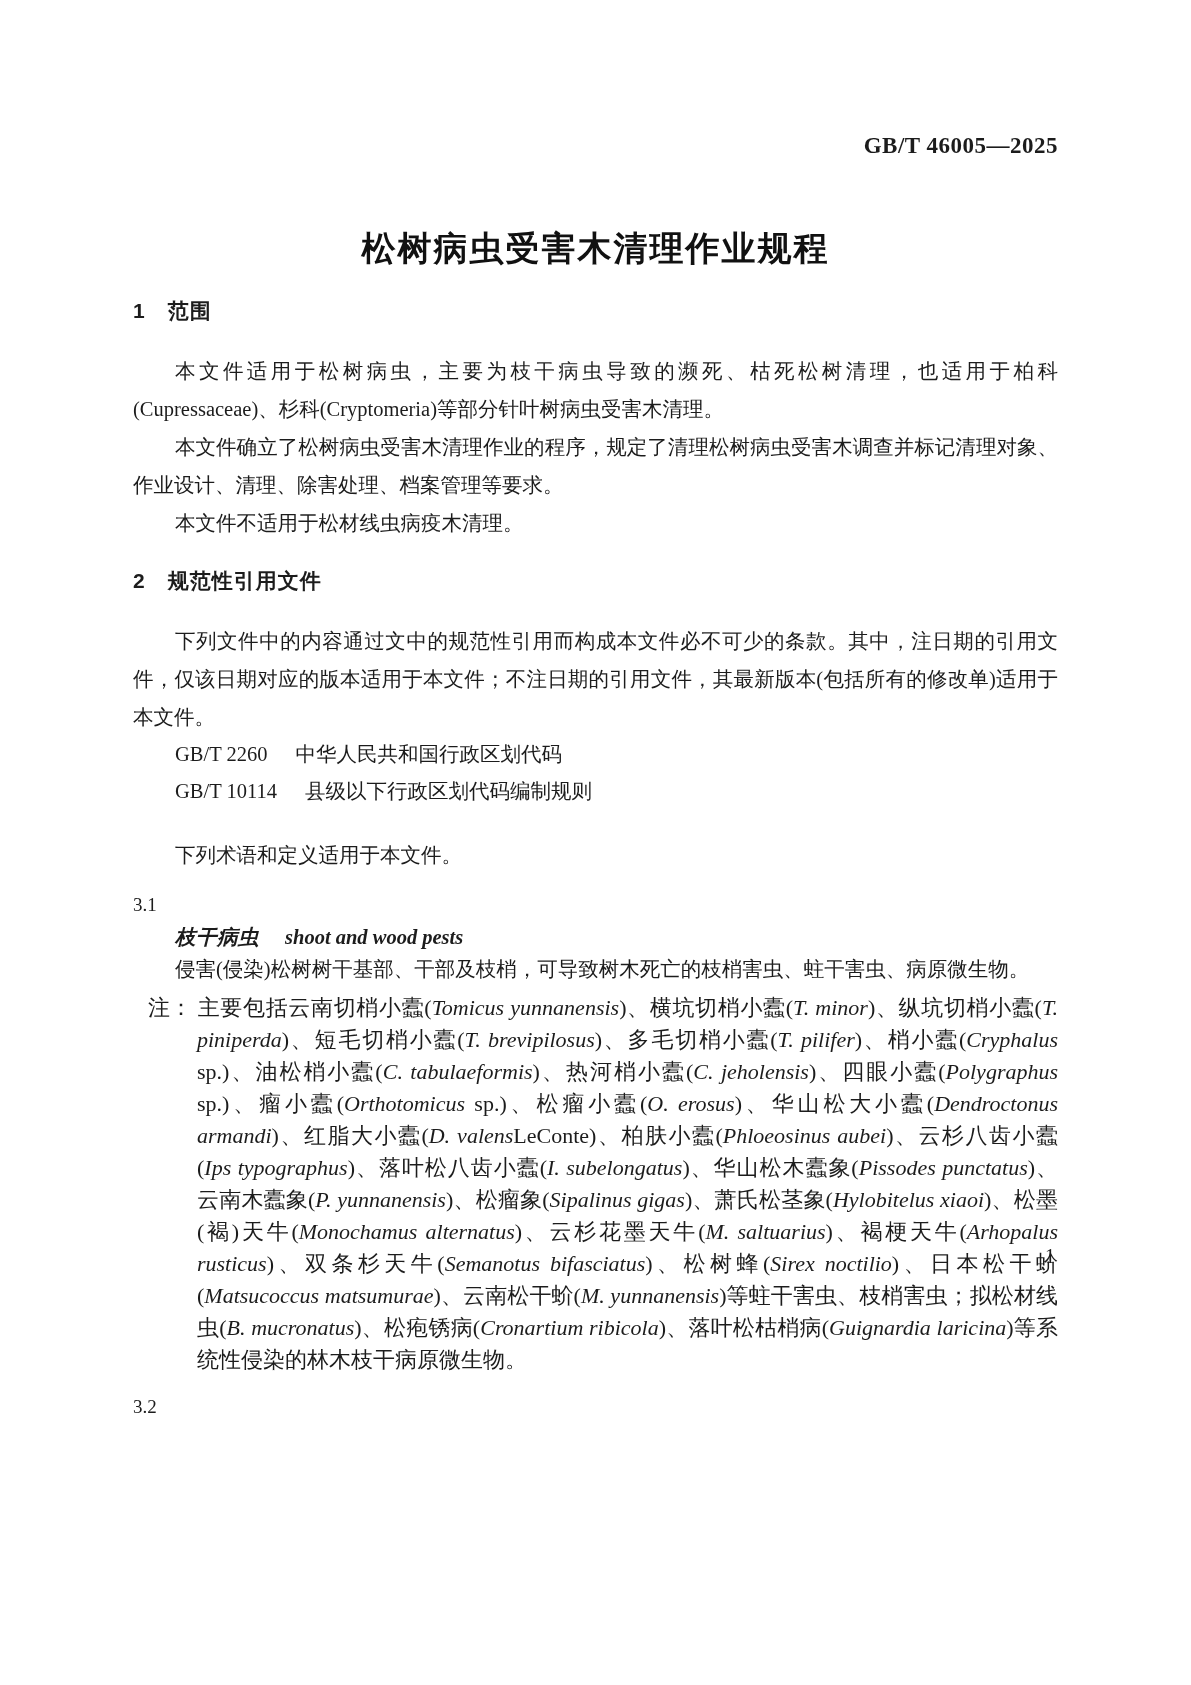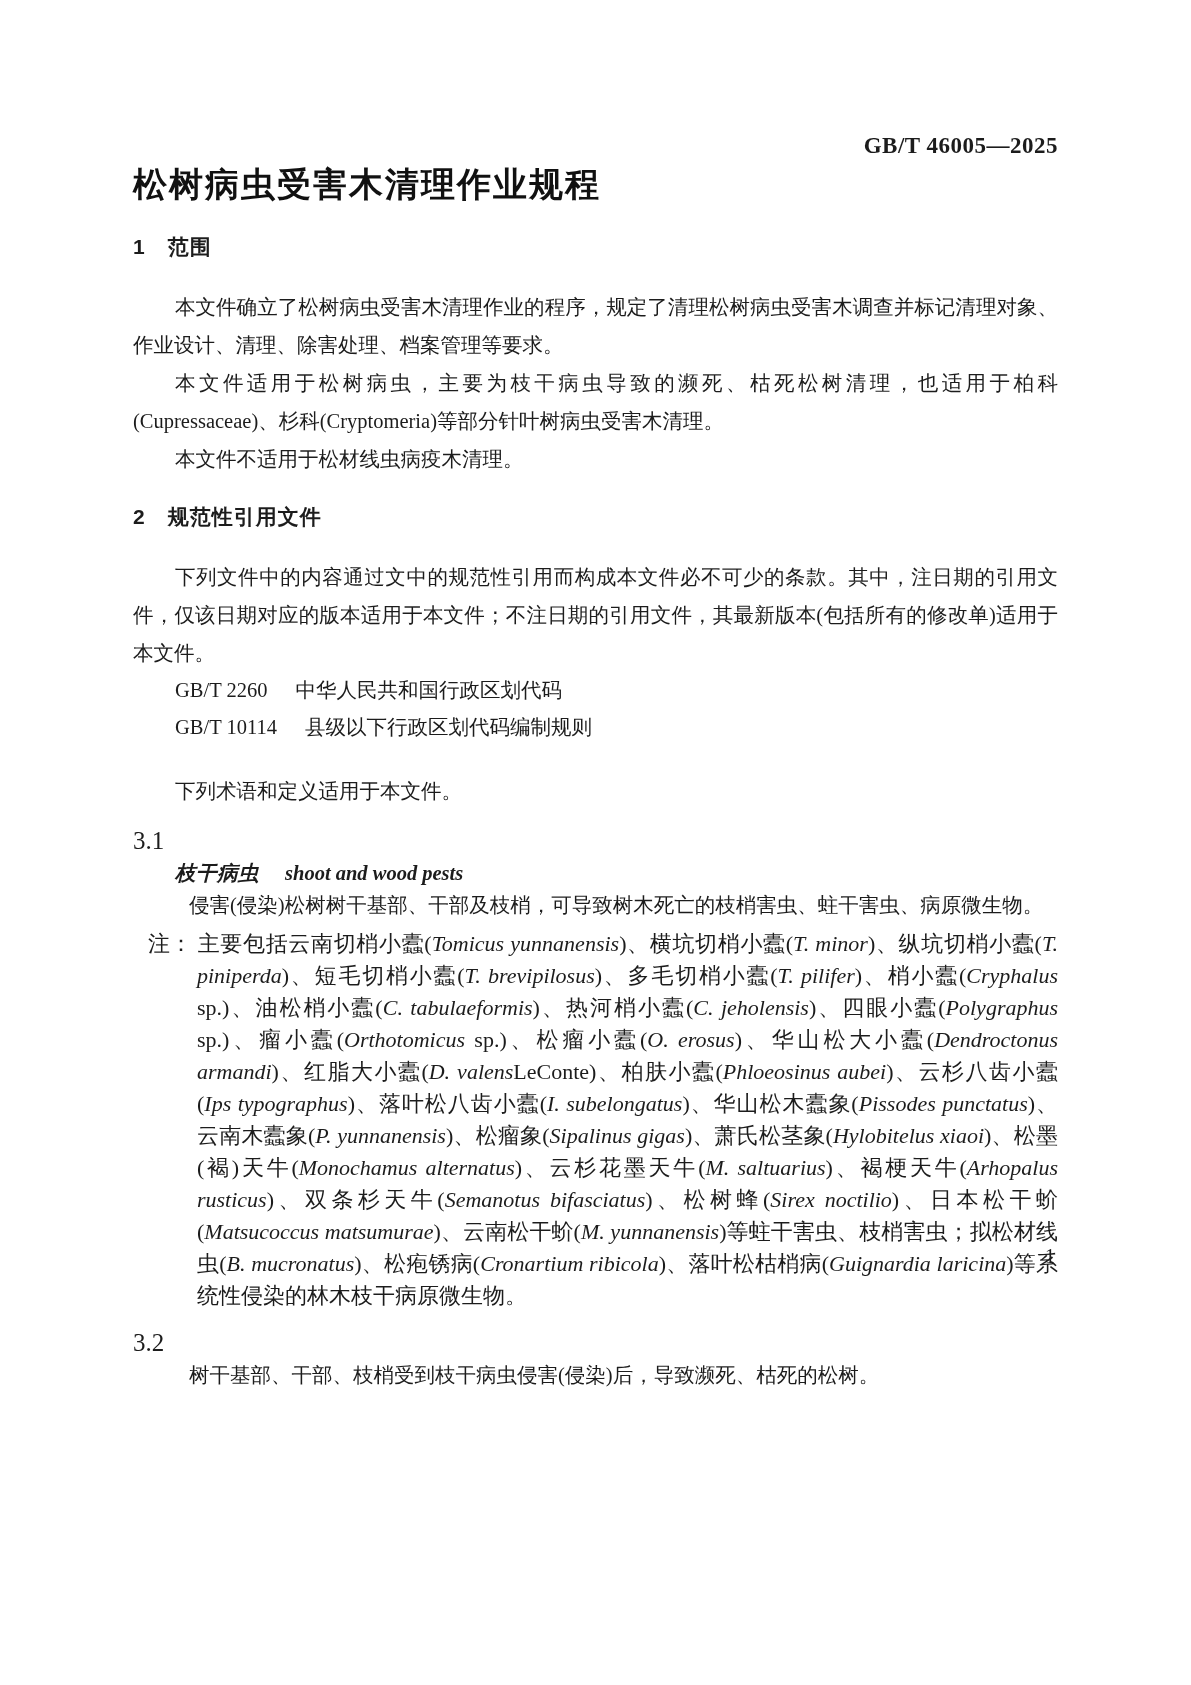--- a/index.html
+++ b/index.html
@@ -17,21 +17,22 @@
     overflow: hidden;
   }
   .doc-header { text-align: right; line-height: 28px; }
   .doc-number {
     font-family: "Liberation Serif", serif;
     font-weight: 700;
     font-size: 23px;
     letter-spacing: 0.5px;
   }
   .doc-title {
-    text-align: left;
+    margin-top: 64px;
+    text-align: center;
     font-family: "Liberation Sans", "DejaVu Sans", sans-serif;
     font-weight: 700;
     font-size: 34px;
     letter-spacing: 2px;
     color: #111111;
     line-height: 48px;
   }
   .sec-heading {
     margin-top: 24px;
     font-family: "Liberation Sans", "DejaVu Sans", sans-serif;
@@ -43,37 +44,37 @@
   .sec-num { margin-right: 22px; }
   .sec-body { margin-top: 26px; }
   .body-p {
     text-indent: 42px;
     line-height: 38px;
     text-align: justify;
   }
   .ref-line { margin-left: 42px; line-height: 37px; }
   .ref-code { margin-right: 28px; }
   .term-block { margin-top: 16px; }
-  .term-id { line-height: 30px; font-size: 25px; margin-top: 16px; }
+  .term-id { line-height: 30px; font-size: 19px; margin-top: 16px; }
   .term-heading {
     margin-left: 42px;
     margin-top: 2px;
     line-height: 30px;
     font-weight: 700;
     font-style: italic;
   }
   .term-zh {
     font-family: "Liberation Sans", "DejaVu Sans", sans-serif;
     font-size: 20.5px;
     margin-right: 26px;
     letter-spacing: 0.5px;
   }
   .term-en { font-family: "Liberation Serif", serif; font-size: 20.5px; }
   .term-def {
-    margin-left: 56px;
+    margin-left: 42px;
     margin-top: 2px;
     line-height: 30px;
     text-align: justify;
   }
   .note {
     margin-left: 15px;
     margin-top: 8px;
     padding-left: 49px;
     text-indent: -49px;
     font-size: 22px;
@@ -98,22 +99,22 @@
     <span class="doc-number">GB/T 46005—2025</span>
   </div>
 
   <h1 class="doc-title">松树病虫受害木清理作业规程</h1>
 
   <section>
     <h2 class="sec-heading">
       <span class="sec-num">1</span><span class="sec-title">范围</span>
     </h2>
     <div class="sec-body">
+      <p class="body-p">本文件适用于松树病虫，主要为枝干病虫导致的濒死、枯死松树清理，也适用于柏科(Cupressaceae)、杉科(Cryptomeria)等部分针叶树病虫受害木清理。</p>
       <p class="body-p">本文件确立了松树病虫受害木清理作业的程序，规定了清理松树病虫受害木调查并标记清理对象、作业设计、清理、除害处理、档案管理等要求。</p>
-      <p class="body-p">本文件适用于松树病虫，主要为枝干病虫导致的濒死、枯死松树清理，也适用于柏科(Cupressaceae)、杉科(Cryptomeria)等部分针叶树病虫受害木清理。</p>
       <p class="body-p">本文件不适用于松材线虫病疫木清理。</p>
     </div>
   </section>
 
   <section>
     <h2 class="sec-heading">
       <span class="sec-num">2</span><span class="sec-title">规范性引用文件</span>
     </h2>
     <div class="sec-body">
       <p class="body-p">下列文件中的内容通过文中的规范性引用而构成本文件必不可少的条款。其中，注日期的引用文件，仅该日期对应的版本适用于本文件；不注日期的引用文件，其最新版本(包括所有的修改单)适用于本文件。</p>

